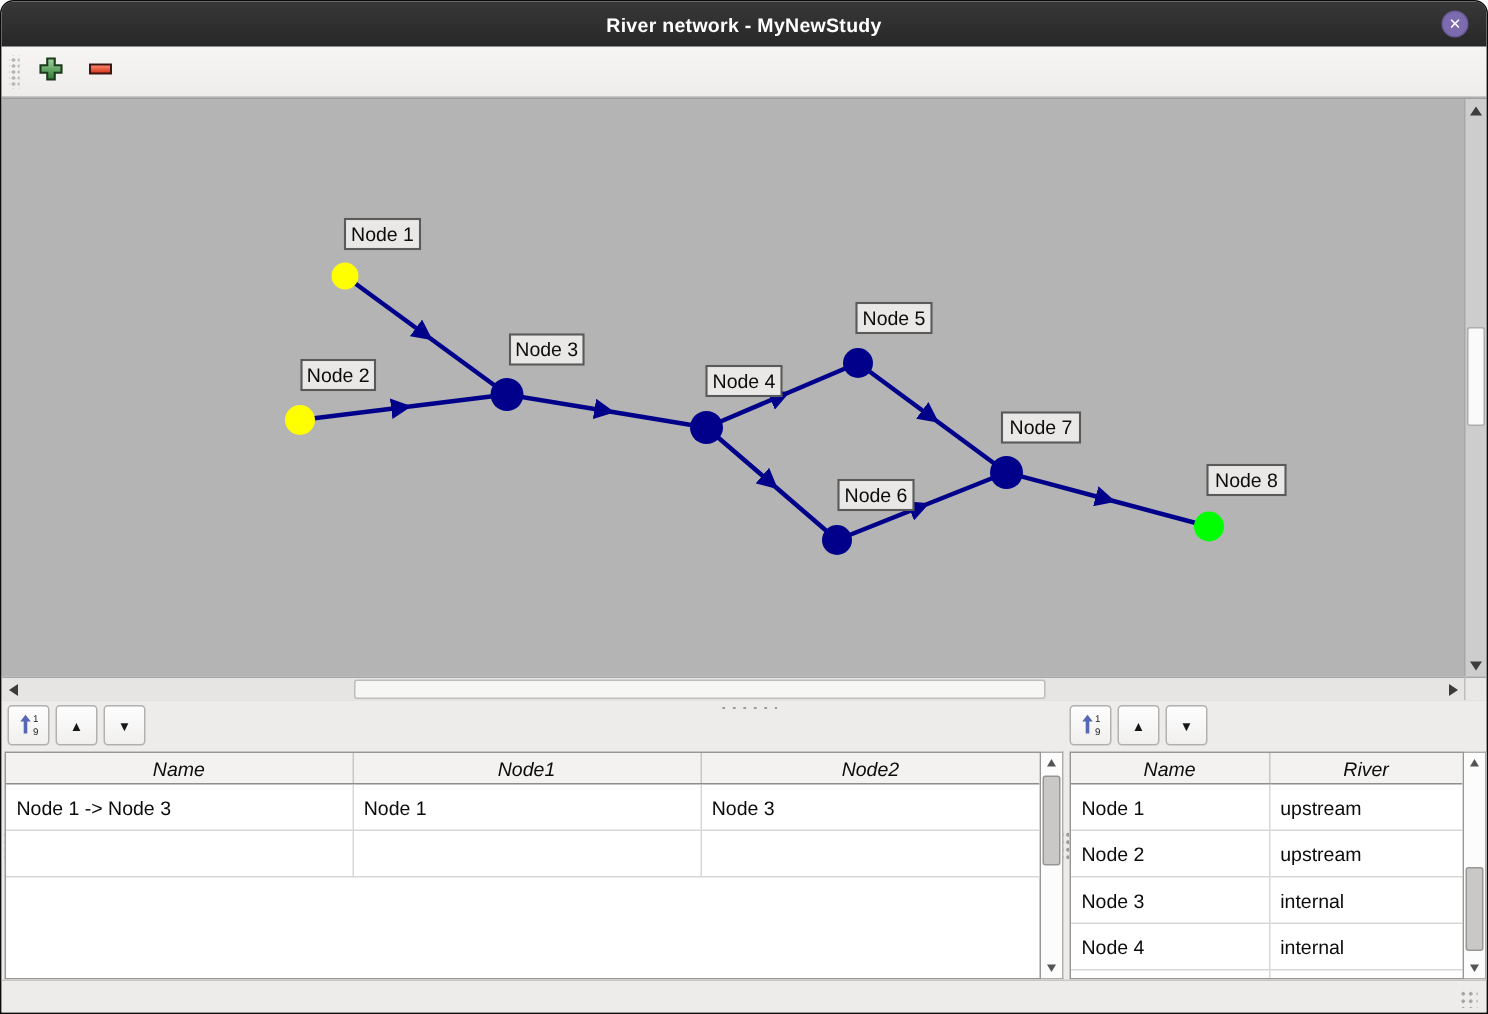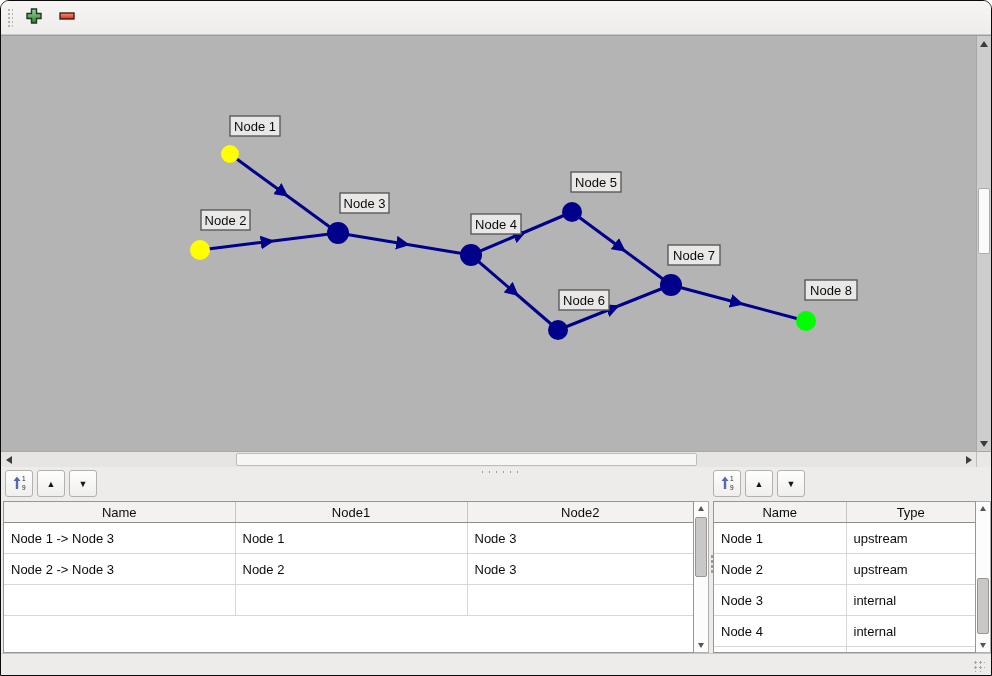--- a/index.html
+++ b/index.html
@@ -55,21 +55,21 @@
           background:linear-gradient(#fefefe,#f0efee);display:flex;align-items:center;justify-content:center;
           font-size:9px;color:#161616;box-sizing:border-box;}
   
   .tables-row{height:152px;flex:0 0 152px;position:relative;background:#edecea;}
   .table-wrap{position:absolute;top:0;height:152px;display:flex;}
   .table-wrap.left{left:2px;width:706px;}
   .table-wrap.right{left:712px;width:278px;}
   .table-frame{flex:1 1 auto;background:#ffffff;border:1px solid #979695;box-sizing:border-box;overflow:hidden;}
   table.grid{border-collapse:collapse;width:100%;table-layout:fixed;font-size:13px;color:#0c0c0c;}
   table.grid th{height:20px;font-weight:400;text-align:center;background:#f3f2f1;
-                border-right:1px solid #c7c6c5;border-bottom:1px solid #8f8e8d;padding:0;}
+                border-right:1px solid #c7c6c5;border-bottom:1px solid #8f8e8d;padding:0;font-style:italic;}
   table.grid th:last-child{border-right:none;}
   table.grid td{height:30px;background:#ffffff;border-right:1px solid #d8d7d6;
                 border-bottom:1px solid #d8d7d6;padding:0 0 0 7px;overflow:hidden;white-space:nowrap;}
   table.grid td:last-child{border-right:none;}
   .tbl-scroll{flex:0 0 15px;position:relative;background:#fcfcfc;border:1px solid #aeadac;
               border-left:none;box-sizing:border-box;}
   .tbl-scroll .arrow-btn{left:0;right:0;height:13px;}
   .tbl-scroll .arrow-btn.top{top:0;}
   .tbl-scroll .arrow-btn.bottom{bottom:0;}
   .tbl-thumb{position:absolute;left:1px;right:1px;background:#c9c8c7;border:1px solid #979695;
@@ -83,20 +83,24 @@
   .statusbar{height:21px;flex:0 0 21px;background:#edecea;border-top:1px solid #c7c6c4;position:relative;}
   .resize-grip{position:absolute;right:6px;bottom:3px;width:13px;height:13px;
                background-image:radial-gradient(#a5a4a2 1px,transparent 1.3px);
                background-size:5px 5px;background-position:1px 1px;}
 </style>
 </head>
 <body>
 
 <div class="window">
 
+  <div class="titlebar">
+    <span class="title">River network - MyNewStudy</span>
+    <span class="close-btn">✕</span>
+  </div>
 
   <div class="toolbar">
     <div class="tb-handle"></div>
     <button class="tb-btn">
       <span>
         <svg width="18" height="18" viewBox="0 0 18 18">
           <defs>
               <linearGradient id="gplus" x1="0" y1="0" x2="0" y2="1">
             <stop offset="0" stop-color="#9fd49f"></stop>
                 <stop offset="1" stop-color="#2f7d33"></stop>
@@ -242,25 +246,20 @@
                 <th>Node2</th>
               </tr>
             </thead>
           <tbody>
               <tr>
                 <td>Node 1 -&gt; Node 3</td>
                 <td>Node 1</td>
                 <td>Node 3</td>
               </tr>
               <tr>
-                <td>Node 2 -&gt; Node 3</td>
-                <td>Node 2</td>
-                <td>Node 3</td>
-              </tr>
-              <tr>
                 <td></td>
                 <td></td>
                 <td></td>
               </tr>
             </tbody>
         </table>
       </div>
       <div class="tbl-scroll">
         <div class="arrow-btn top">
             <div class="tri tri-up"></div>
@@ -277,21 +276,21 @@
     <div class="table-wrap right">
       <div class="table-frame">
         <table class="grid">
           <colgroup>
               <col style="width:132px">
               <col>
             </colgroup>
           <thead>
               <tr>
                 <th>Name</th>
-                <th>Type</th>
+                <th>River</th>
               </tr>
             </thead>
           <tbody>
               <tr>
                 <td>Node 1</td>
                 <td>upstream</td>
               </tr>
               <tr>
                 <td>Node 2</td>
                 <td>upstream</td>

